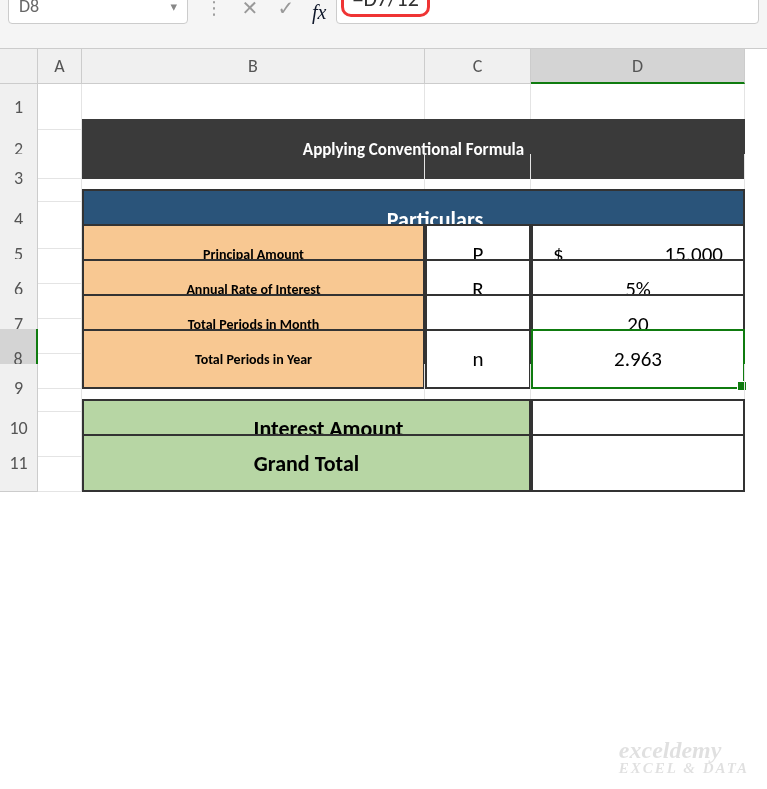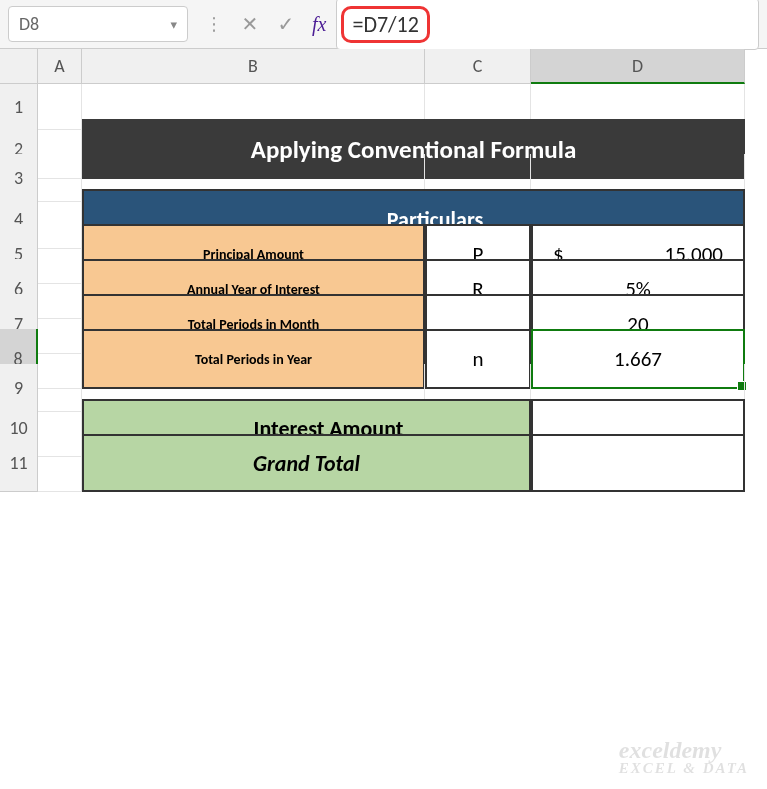--- a/index.html
+++ b/index.html
@@ -6,21 +6,21 @@
     body {
       font-family: Calibri, Arial, sans-serif;
       background: #fff;
       width: 767px;
       height: 789px;
       overflow: hidden;
       position: relative;
     }
     .formula-bar {
       display: flex;
-      align-items: center;
+      align-items: flex-end;
       height: 48px;
       background: #f5f5f5;
       border-bottom: 1px solid #ccc;
       padding: 24px 8px;
     }
     .name-box {
       width: 180px;
       height: 36px;
       background: #fff;
       border: 1px solid #ccc;
@@ -39,21 +39,21 @@
       color: #999; font-size: 18px;
       margin-left: 4px;
     }
     .fb-dots { margin-left: 10px; }
     .fb-x { font-size: 20px; }
     .fb-check { font-size: 20px; }
     .fx {
       font-style: italic;
       font-family: Georgia, serif;
       font-size: 20px;
-      color: #4c1d95;
+      color: #0f172a;
       margin: 0 10px 0 10px;
     }
     .formula-value-wrap {
       flex: 1;
       height: 52px;
       background: #fff;
       border: 1px solid #ccc;
       border-radius: 4px;
       display: flex;
       align-items: center;
@@ -98,21 +98,21 @@
     .row-2 { height: 60px; }
     .row-3 { height: 48px; }
     .row-4 { height: 60px; }
     .row-5, .row-6, .row-7, .row-8 { height: 60px; }
     .row-9 { height: 48px; }
     .row-10, .row-11 { height: 58px; }
     .title-cell {
       background: #3a3a3a;
       color: #fff;
       font-weight: bold;
-      font-size: 25px;
+      font-size: 17px;
       border: 1px solid #3a3a3a;
       justify-content: center;
     }
     .header-cell {
       background: #2a547a;
       color: #fff;
       font-weight: bold;
       font-size: 22px;
       border: 2px solid #333 !important;
       padding-left: 43px;
@@ -222,21 +222,21 @@
       <span>P</span>
     </div>
   <div class="cell row-5 val-cell money">
     <span>$</span>
     <span>15,000</span>
   </div>
 
   <div class="row-head row-6">6</div>
   <div class="cell row-6"></div>
   <div class="cell row-6 label-cell">
-      <span>Annual Year of Interest</span>
+      <span>Annual Rate of Interest</span>
     </div>
   <div class="cell row-6 sym-cell">
       <span>R</span>
     </div>
   <div class="cell row-6 val-cell">
       <span>5%</span>
     </div>
 
   <div class="row-head row-7">7</div>
   <div class="cell row-7"></div>
@@ -252,41 +252,41 @@
 
   <div class="row-head row-8 sel">8</div>
   <div class="cell row-8"></div>
   <div class="cell row-8 label-cell">
       <span>Total Periods in Year</span>
     </div>
   <div class="cell row-8 sym-cell">
       <span>n</span>
     </div>
   <div class="cell row-8 val-cell selected-cell">
-      <span>1.667</span>
+      <span>2.963</span>
     </div>
 
   <div class="row-head row-9">9</div>
   <div class="cell row-9"></div>
   <div class="cell row-9"></div>
   <div class="cell row-9"></div>
   <div class="cell row-9"></div>
 
   <div class="row-head row-10">10</div>
   <div class="cell row-10"></div>
   <div class="cell row-10 green-cell" style="grid-column: span 2; padding-left: 44px;">
       <span>Interest Amount</span>
     </div>
   <div class="cell row-10 green-val">
       <span></span>
     </div>
 
   <div class="row-head row-11">11</div>
   <div class="cell row-11"></div>
-  <div class="cell row-11 green-cell" style="grid-column: span 2; font-style: italic;">
+  <div class="cell row-11 green-cell" style="grid-column: span 2;">
       <span>Grand Total</span>
     </div>
   <div class="cell row-11 green-val">
       <span></span>
     </div>
 </div>
 
 <div class="watermark">
   <span>exceldemy</span>
   <small>EXCEL &amp; DATA</small>

